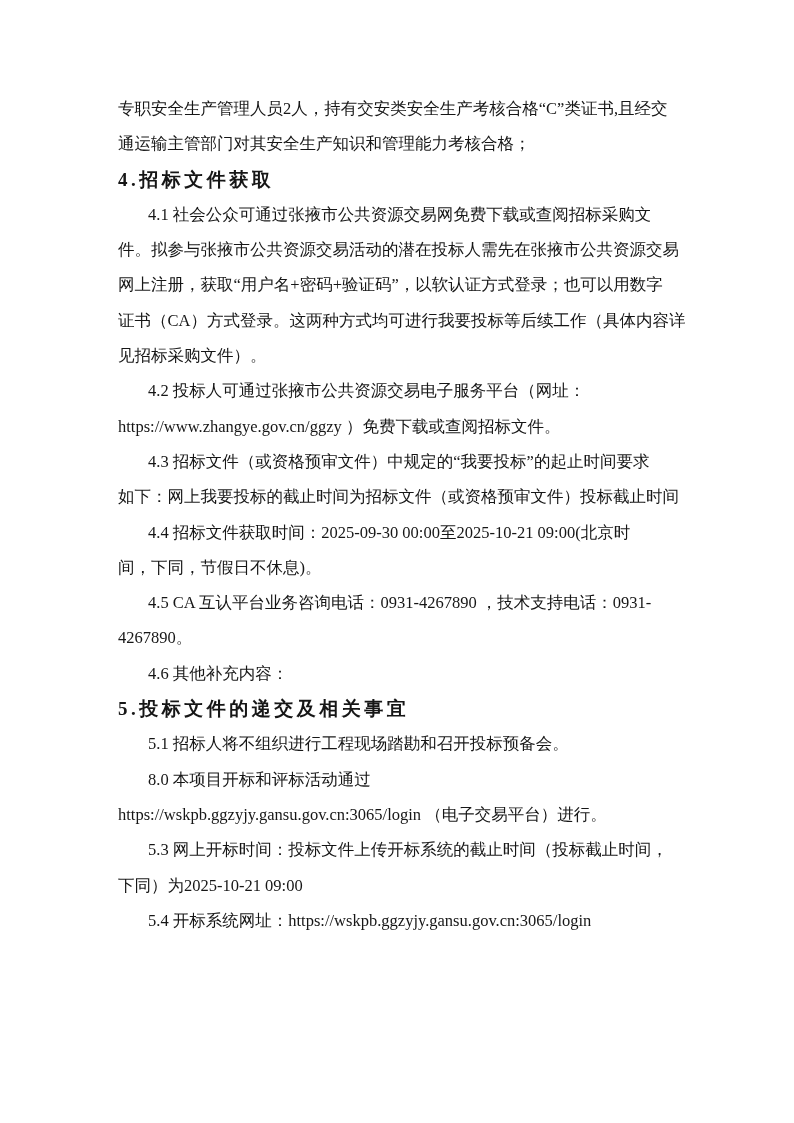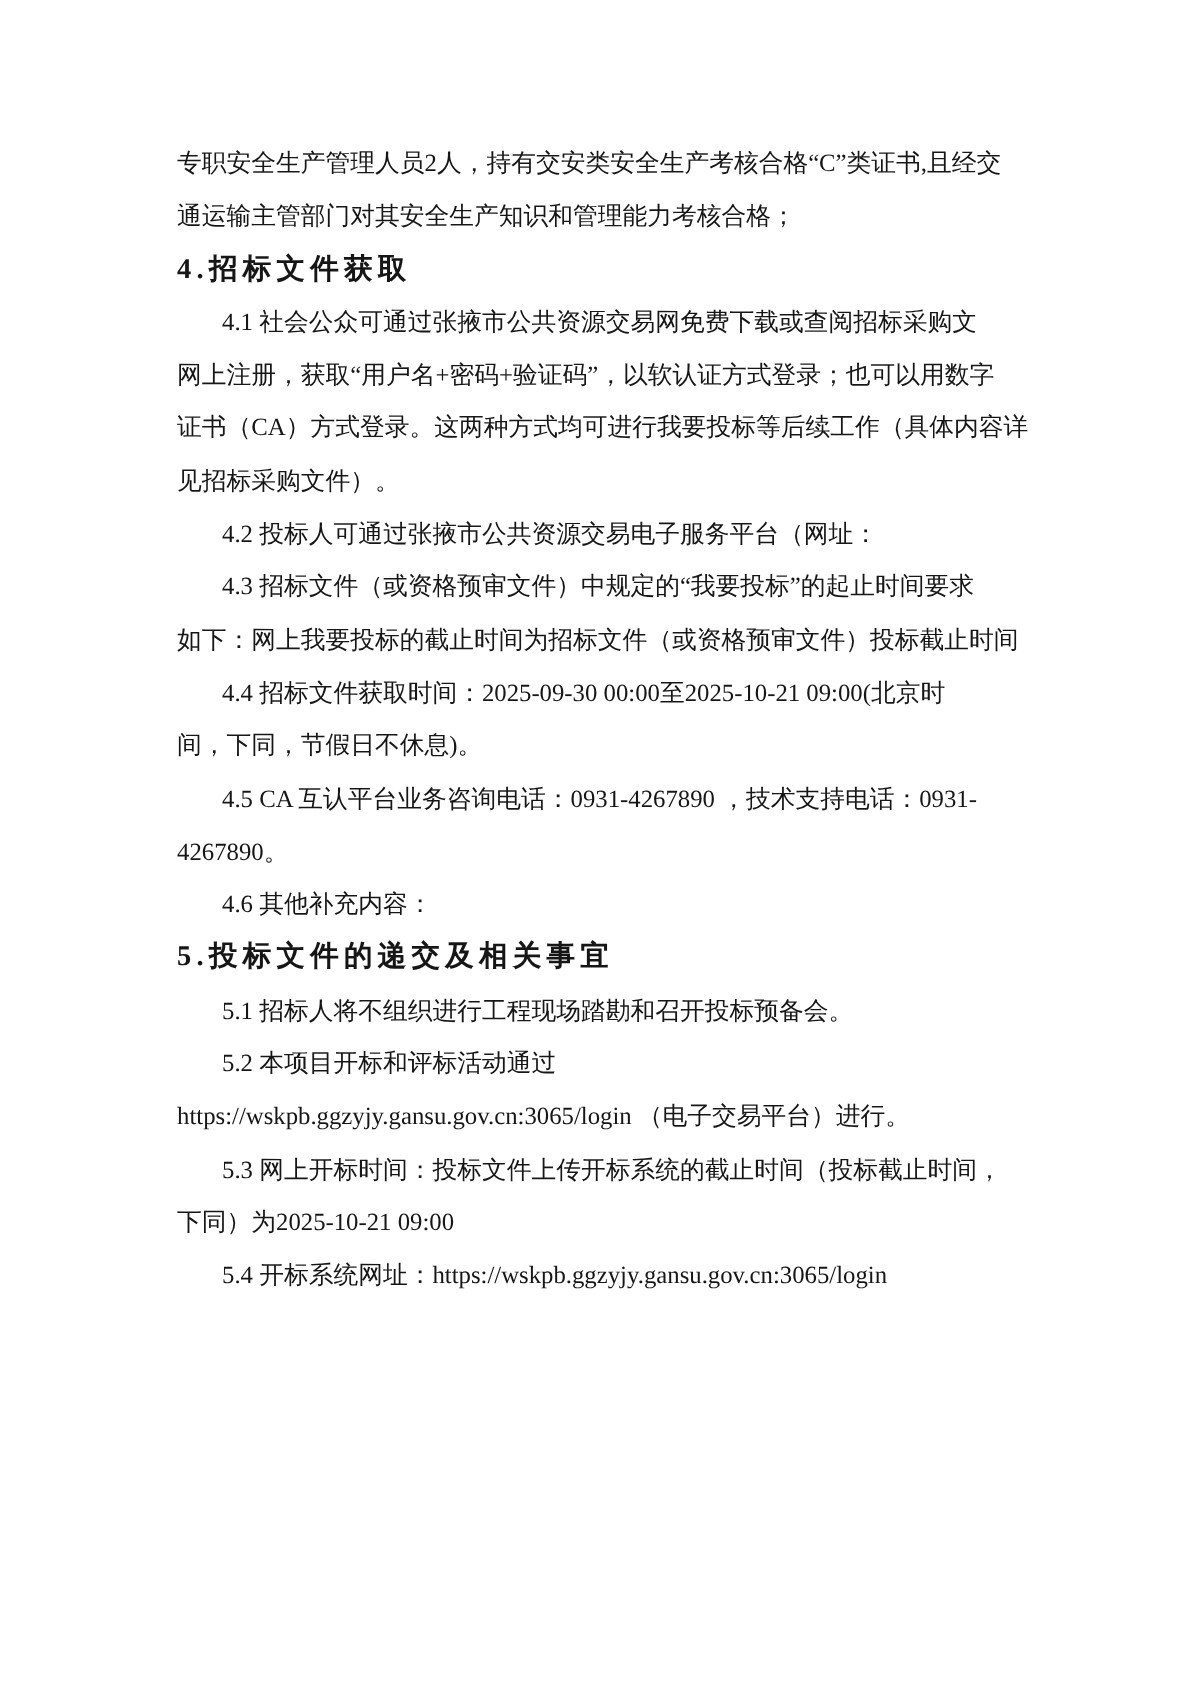--- a/index.html
+++ b/index.html
@@ -43,32 +43,34 @@
 </style>
 </head>
 <body>
 
 <div class="page">
   <div class="doc">
     <div class="line">专职安全生产管理人员2人，持有交安类安全生产考核合格“C”类证书,且经交</div>
     <div class="line">通运输主管部门对其安全生产知识和管理能力考核合格；</div>
     <div class="line heading">4.招标文件获取</div>
     <div class="line indent">4.1 社会公众可通过张掖市公共资源交易网免费下载或查阅招标采购文</div>
+    <div class="line">件。拟参与张掖市公共资源交易活动的潜在投标人需先在张掖市公共资源交易</div>
     <div class="line">网上注册，获取“用户名+密码+验证码”，以软认证方式登录；也可以用数字</div>
     <div class="line">证书（CA）方式登录。这两种方式均可进行我要投标等后续工作（具体内容详</div>
     <div class="line">见招标采购文件）。</div>
     <div class="line indent">4.2 投标人可通过张掖市公共资源交易电子服务平台（网址：</div>
+    <div class="line">https://www.zhangye.gov.cn/ggzy ）免费下载或查阅招标文件。</div>
     <div class="line indent">4.3 招标文件（或资格预审文件）中规定的“我要投标”的起止时间要求</div>
     <div class="line">如下：网上我要投标的截止时间为招标文件（或资格预审文件）投标截止时间</div>
     <div class="line indent">4.4 招标文件获取时间：2025-09-30 00:00至2025-10-21 09:00(北京时</div>
     <div class="line">间，下同，节假日不休息)。</div>
     <div class="line indent">4.5 CA 互认平台业务咨询电话：0931-4267890 ，技术支持电话：0931-</div>
     <div class="line">4267890。</div>
     <div class="line indent">4.6 其他补充内容：</div>
     <div class="line heading">5.投标文件的递交及相关事宜</div>
     <div class="line indent">5.1 招标人将不组织进行工程现场踏勘和召开投标预备会。</div>
-    <div class="line indent">5.2 本项目开标和评标活动通过</div>
+    <div class="line indent">8.0 本项目开标和评标活动通过</div>
     <div class="line">https://wskpb.ggzyjy.gansu.gov.cn:3065/login （电子交易平台）进行。</div>
     <div class="line indent">5.3 网上开标时间：投标文件上传开标系统的截止时间（投标截止时间，</div>
     <div class="line">下同）为2025-10-21 09:00</div>
     <div class="line indent">5.4 开标系统网址：https://wskpb.ggzyjy.gansu.gov.cn:3065/login</div>
   </div>
 </div>
 
 </body></html>

